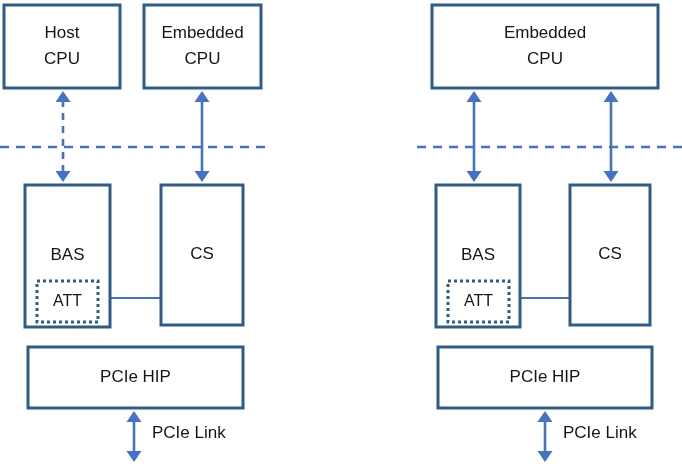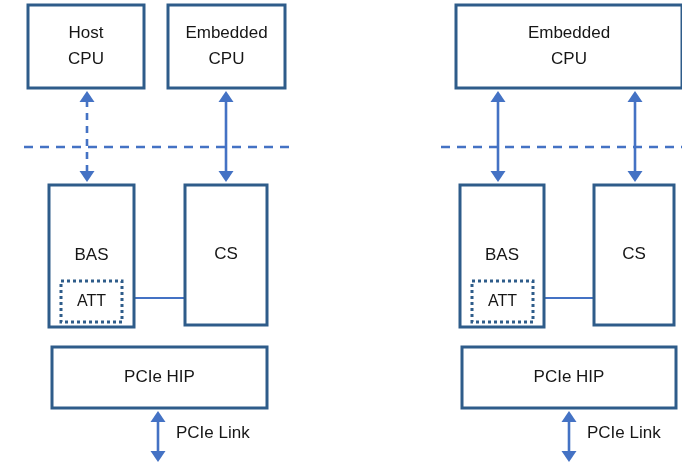--- a/index.html
+++ b/index.html
@@ -10,21 +10,20 @@
   body {
     width: 682px;
     height: 470px;
     overflow: hidden;
     font-family: "Liberation Sans", sans-serif;
   }
   #diagram-root {
     position: relative;
     width: 544px;
     height: 470px;
-    margin-left: 24px;
   }
   svg#diagram-svg {
     display: block;
     width: 682px;
     height: 470px;
   }
   .box-rect {
     fill: #ffffff;
     stroke: #2E5C8A;
     stroke-width: 3;

